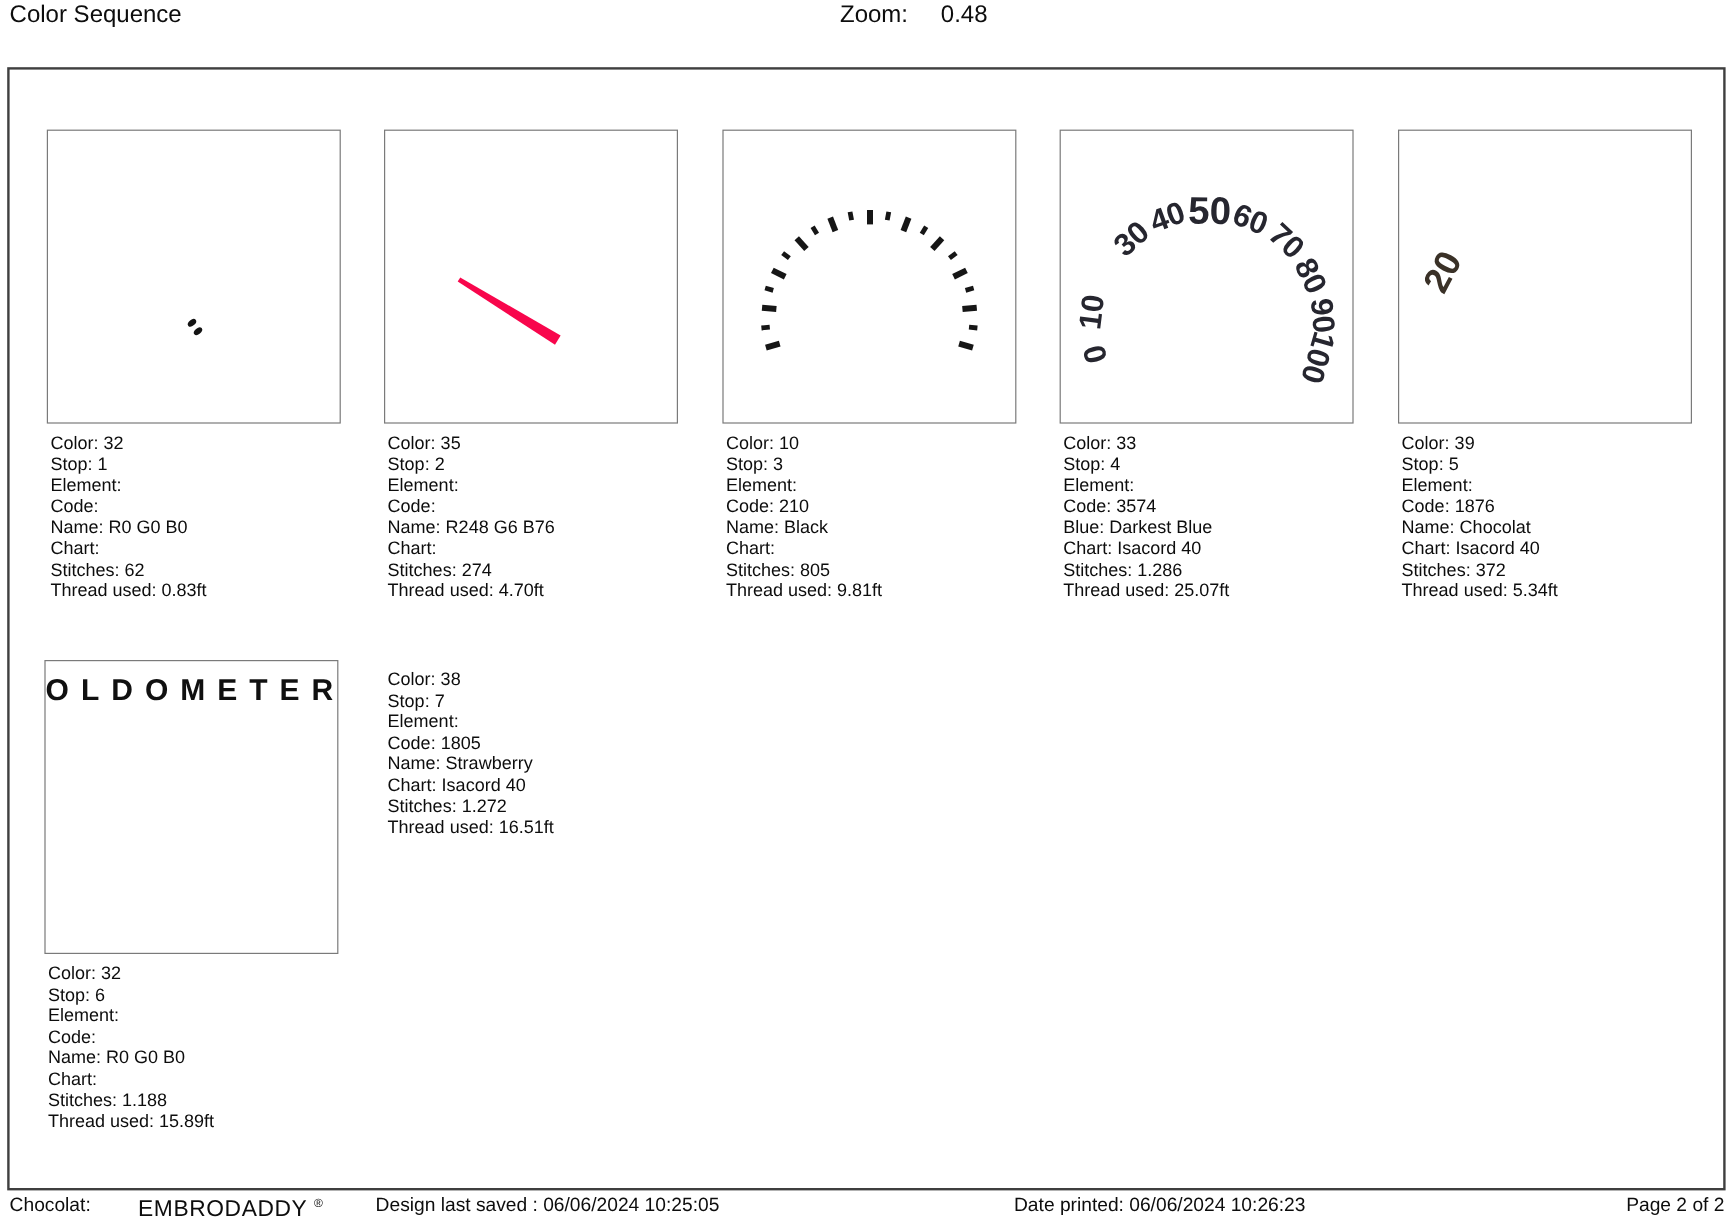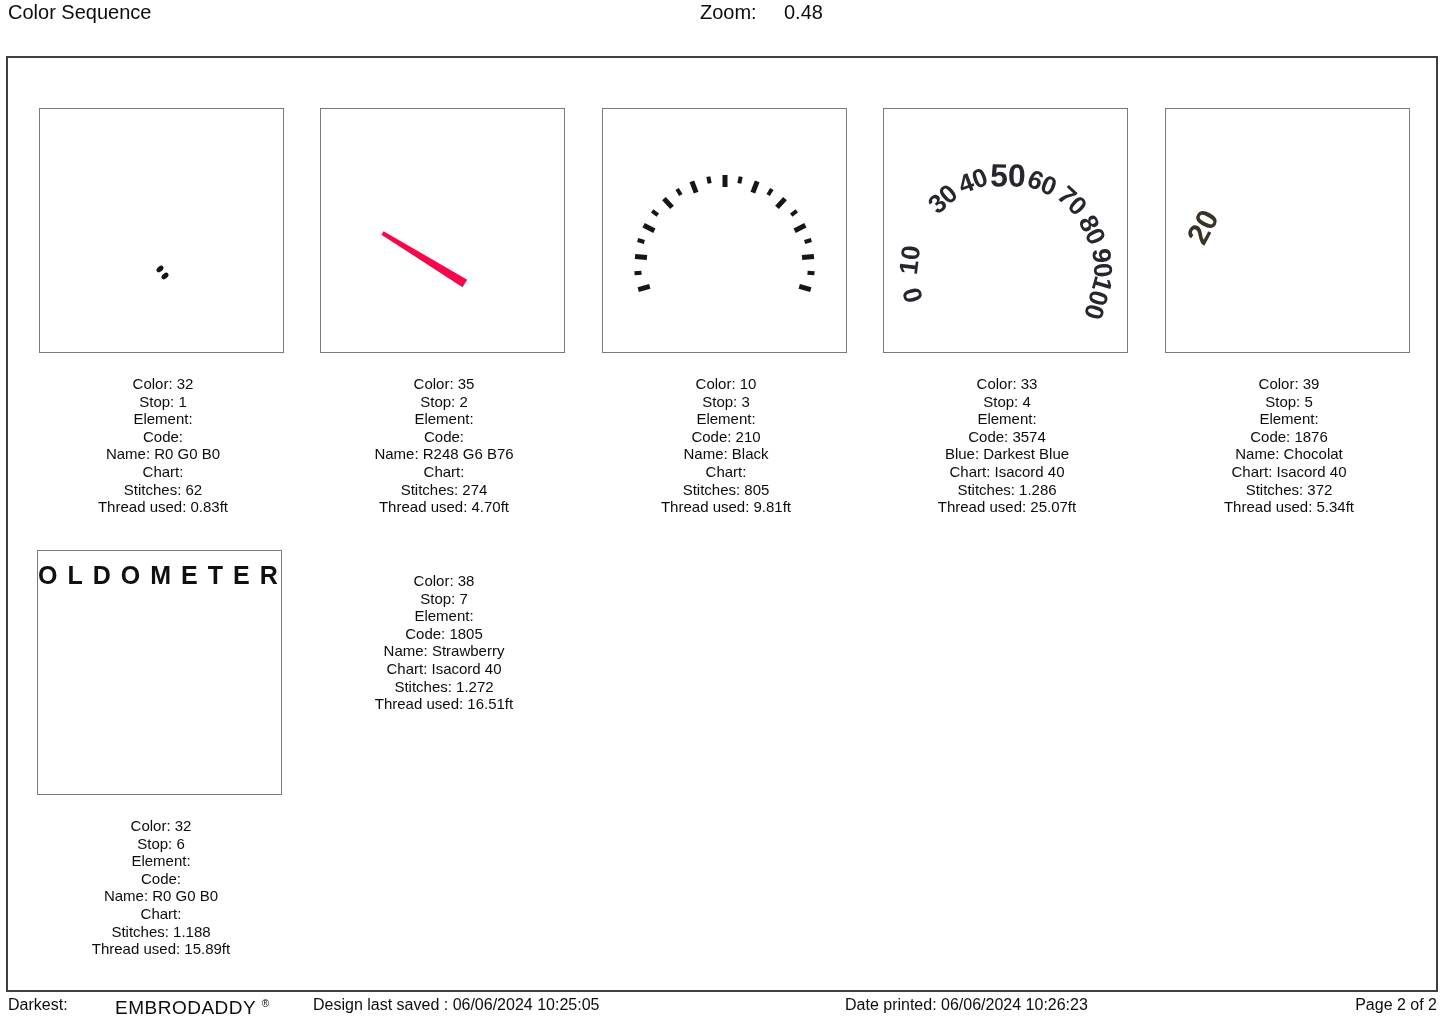--- a/index.html
+++ b/index.html
@@ -17,21 +17,21 @@
     position:absolute;left:6px;top:56px;width:1428px;height:932px;
     border:2px solid #3f3f3f;background:#ffffff;
   }
   .stops-grid{position:absolute;left:0;top:0;width:100%;height:100%;}
 
   .stop-card{position:absolute;width:245px;}
   .stop-thumb{
     position:relative;width:243px;height:243px;border:1px solid #7a7a7a;
     background:#ffffff;overflow:hidden;
   }
-  .stop-lines{margin-top:22px;padding-left:3px;text-align:center;}
+  .stop-lines{margin-top:8px;padding-left:3px;}
   .stop-line{font-size:15px;line-height:17.6px;white-space:nowrap;}
 
   .art-dot{position:absolute;width:8px;height:5px;border-radius:50%;}
   .gauge-tick{position:absolute;}
   .gauge-number{
     position:absolute;font-weight:700;white-space:nowrap;
     font-family:"Liberation Sans", sans-serif;
   }
   .caps-title{
     position:absolute;left:0;width:100%;text-align:left;
@@ -195,18 +195,18 @@
           <div class="stop-line">Name: Strawberry</div>
           <div class="stop-line">Chart: Isacord 40</div>
           <div class="stop-line">Stitches: 1.272</div>
           <div class="stop-line">Thread used: 16.51ft</div>
         </div>
       </div>
     </div>
 </div>
 
 <div class="page-footer">
-  <span class="footer-authors">Darkest:</span>
+  <span class="footer-authors">Chocolat:</span>
   <span class="footer-brand"><span>EMBRODADDY</span> <sup>®</sup></span>
   <span class="footer-saved">Design last saved : 06/06/2024 10:25:05</span>
   <span class="footer-printed">Date printed: 06/06/2024 10:26:23</span>
   <span class="footer-page">Page 2 of 2</span>
 </div>
 
 </body></html>

